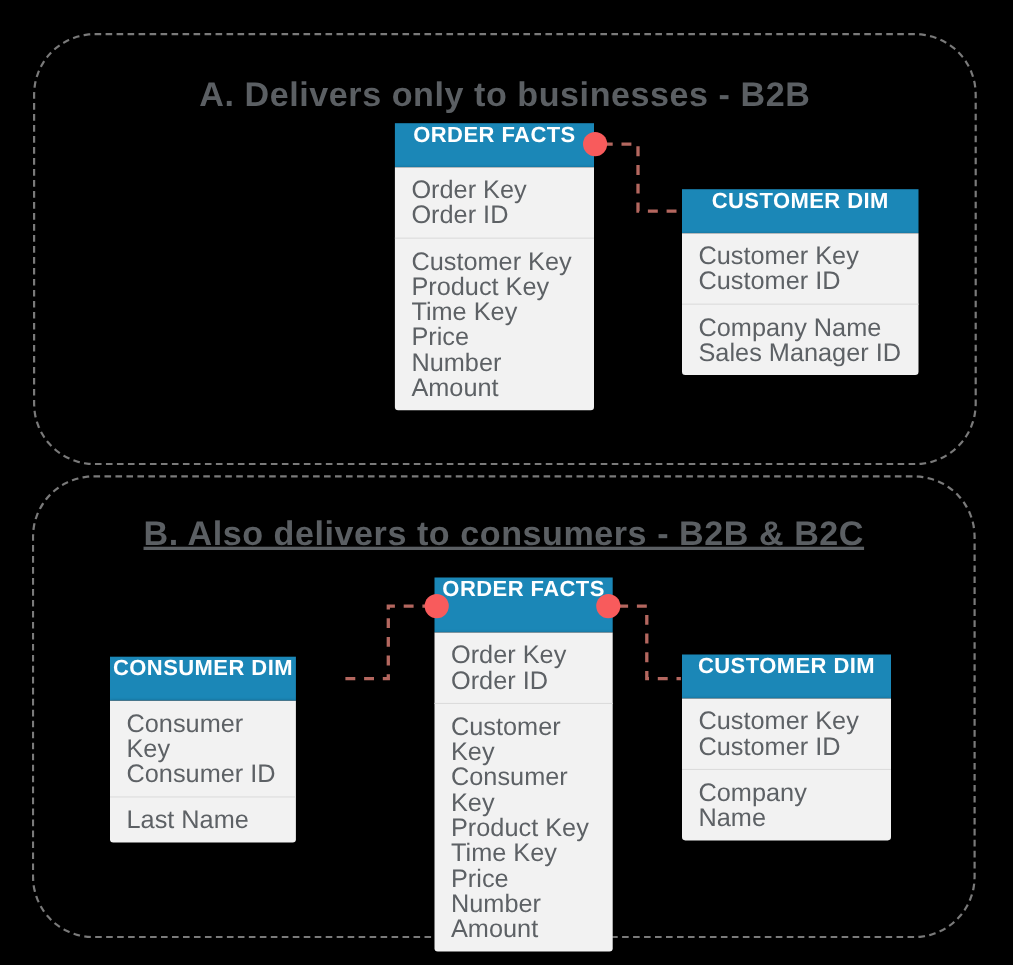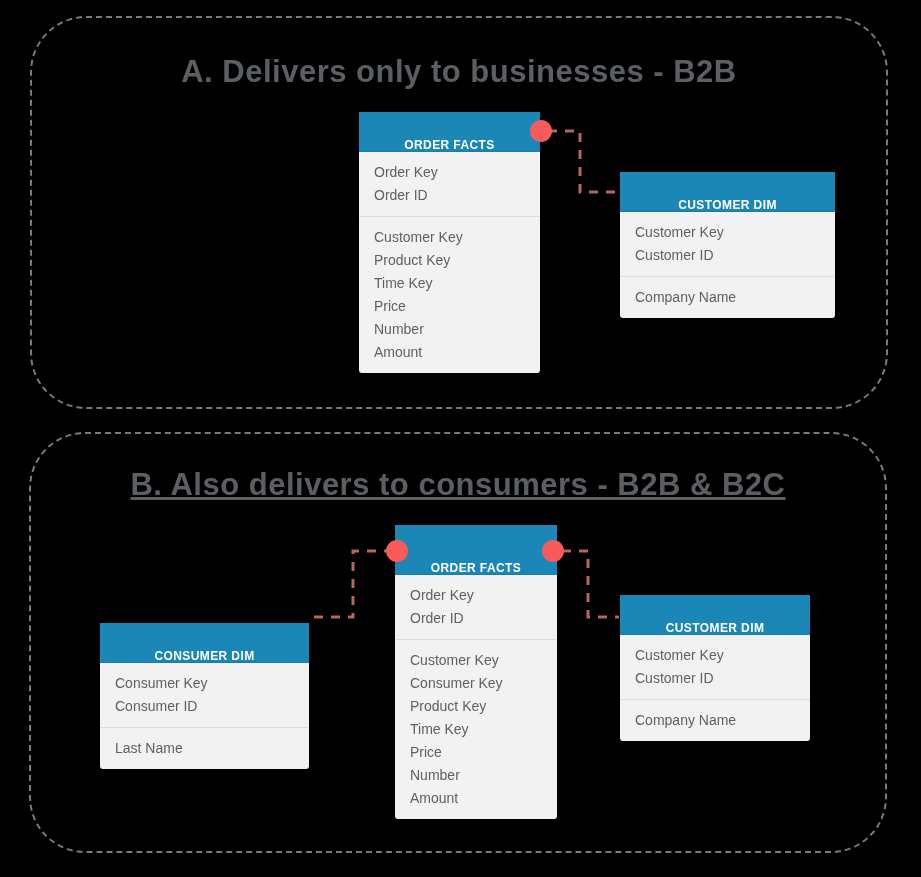--- a/index.html
+++ b/index.html
@@ -9,61 +9,61 @@
     position: relative;
     font-family: "Liberation Sans", sans-serif;
     overflow: hidden;
   }
   .panel {
     position: absolute;
     border: 2px dashed var(--panel-border, #7a7a7a);
     border-radius: 56px;
     box-sizing: border-box;
   }
-  #panel-a { left: 30px; top: 16px;  width: 858px; height: 393px; }
+  #panel-a { left: 30px; top: 30px;  width: 858px; height: 393px; }
   #panel-b { left: 29px; top: 432px; width: 858px; height: 421px; }
   .panel-title {
     position: absolute; left: 0; width: 100%;
     text-align: center;
     font-weight: bold;
     font-size: 31px;
     letter-spacing: 0.5px;
     color: var(--title-text, #5b5f63);
   }
   #panel-a .panel-title { top: 36px; }
   #panel-b .panel-title { top: 33px; text-decoration: underline; }
 
   .tbl { position: absolute; }
   .tbl-header {
     background: var(--header-bg, #1b87b7);
     color: var(--header-text, #fff);
     font-weight: bold;
-    font-size: 12px;
+    font-size: 20px;
     letter-spacing: 0.4px;
-    display: flex; align-items: flex-end; justify-content: center;
+    display: flex; align-items: flex-start; justify-content: center;
     height: 40px;
   }
   .tbl-header.tall { height: 50px; }
   .tbl-body {
     background: var(--body-bg, #f2f2f2);
     border-radius: 0 0 3px 3px;
     box-shadow: 0 1px 3px rgba(0,0,0,0.45);
   }
   .sec {
     padding: 9px 10px 9px 15px;
-    font-size: 14px;
+    font-size: 23px;
     line-height: 23px;
     color: var(--body-text, #5d6165);
   }
   .sec + .sec { border-top: 1px solid var(--divider, #dcdcdc); }
 
   
   #tbl-a-order    { left: 359px; top: 112px; width: 181px; }
   #tbl-a-customer { left: 620px; top: 172px; width: 215px; }
-  #tbl-b-consumer { left: 100px; top: 623px; width: 209px; }
+  #tbl-b-consumer { left: 100px; top: 597px; width: 169px; }
   #tbl-b-order    { left: 395px; top: 525px; width: 162px; }
   #tbl-b-customer { left: 620px; top: 595px; width: 190px; }
 
   #connector-overlay {
     position: absolute; left: 0; top: 0;
     width: 921px; height: 877px;
     pointer-events: none;
     z-index: 5;
   }
   .connector-path {
@@ -105,20 +105,21 @@
   <div class="tbl-header">
     <span>CUSTOMER DIM</span>
   </div>
   <div class="tbl-body">
     <div class="sec">
       <div>Customer Key</div>
       <div>Customer ID</div>
     </div>
     <div class="sec">
       <div>Company Name</div>
+      <div>Sales Manager ID</div>
     </div>
   </div>
 </div>
 
 <div class="panel" id="panel-b">
   <div class="panel-title">B. Also delivers to consumers - B2B &amp; B2C</div>
 </div>
 
 <div class="tbl" id="tbl-b-consumer">
   <div class="tbl-header">

